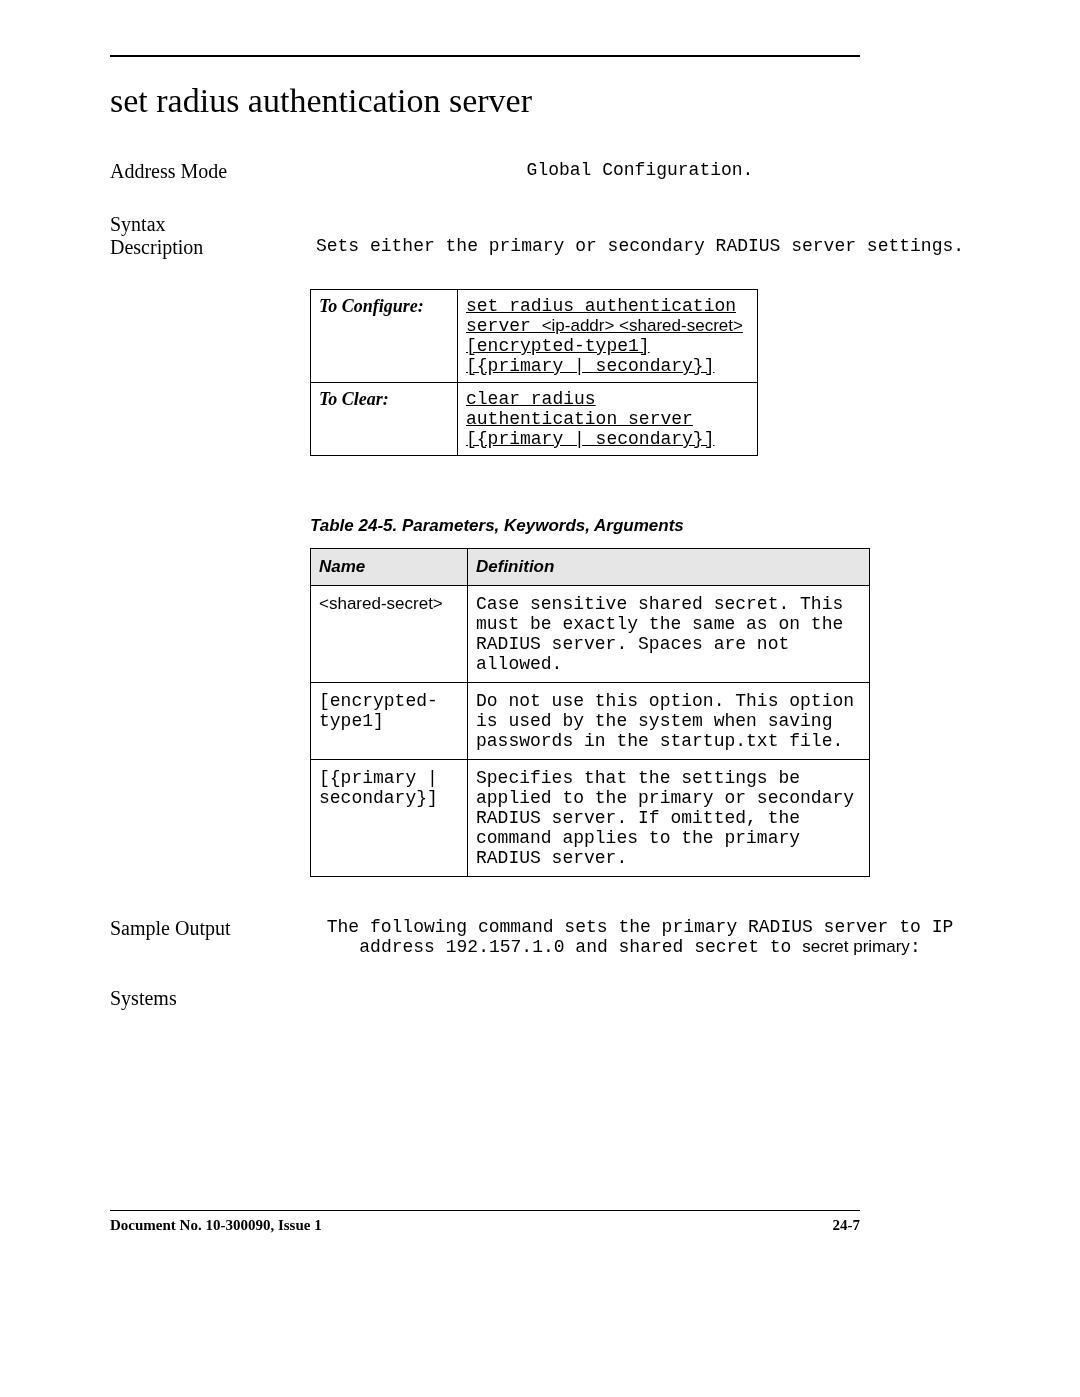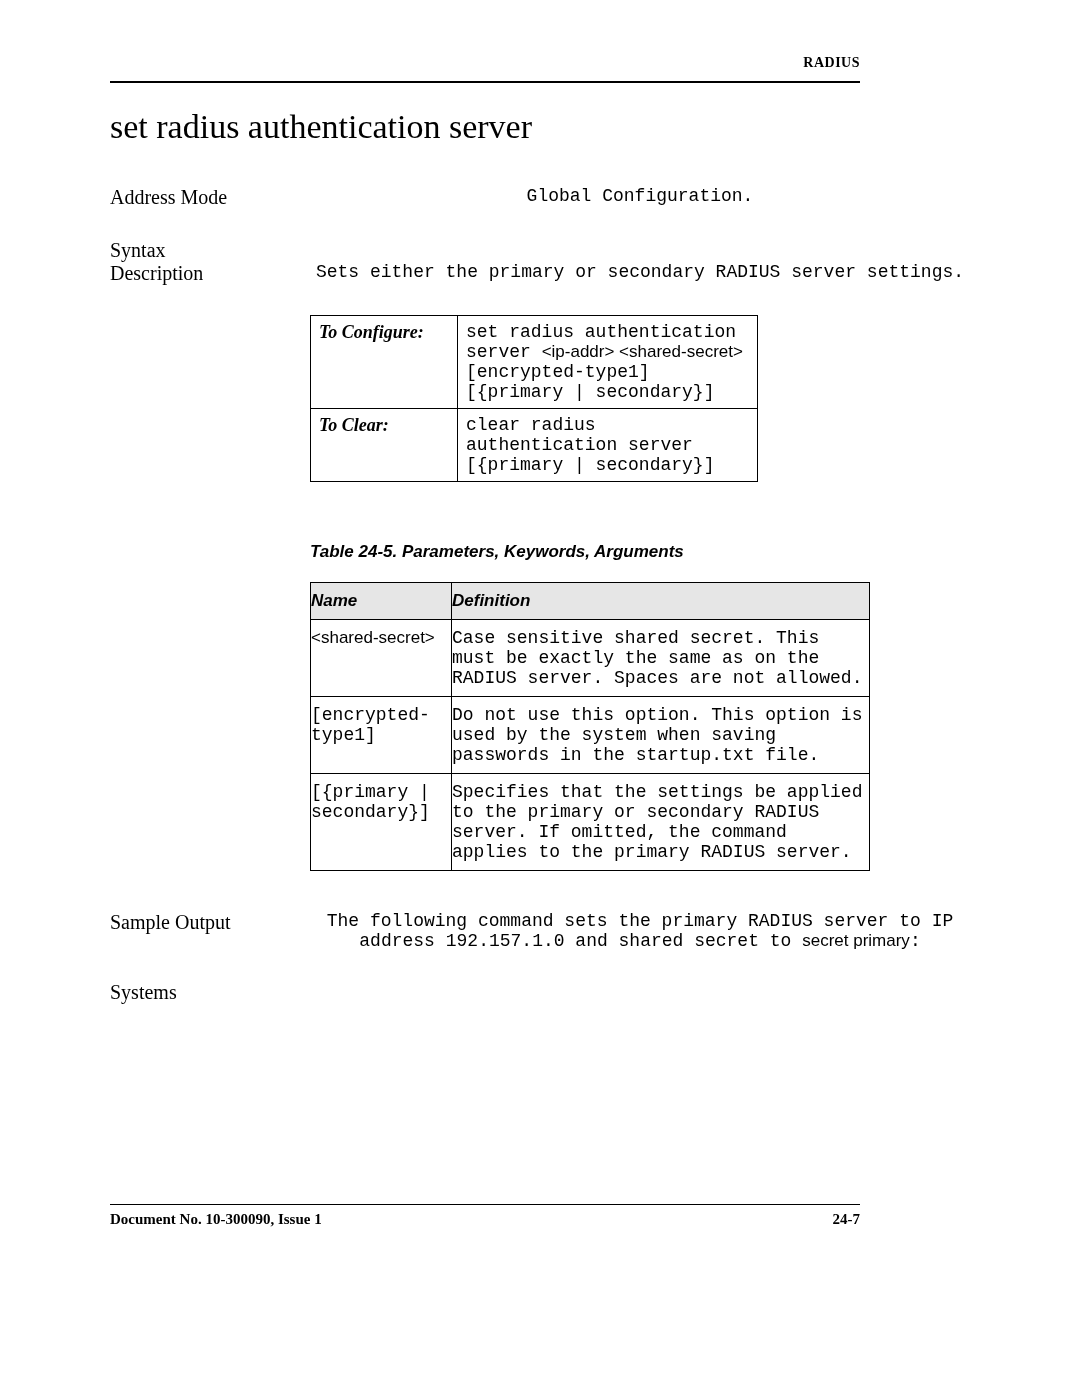--- a/index.html
+++ b/index.html
@@ -72,43 +72,44 @@
     word-break: break-word;
   }
   .syntax-table td.lbl {
     font-family: "Times New Roman", Times, serif;
     font-style: italic;
     font-weight: bold;
     width: 130px;
   }
   .syntax-table td.cmd {
     font-family: "Courier New", Courier, monospace;
+    text-decoration: underline;
   }
   .cmd .sans {
     font-family: Arial, Helvetica, sans-serif;
     font-size: 17px;
   }
   .table-caption {
     font-family: Arial, Helvetica, sans-serif;
     font-weight: bold;
     font-style: italic;
     font-size: 17px;
     margin-left: 200px;
-    margin-bottom: 20px;
+    margin-bottom: 12px;
   }
   .param-table {
     border-collapse: collapse;
     margin-left: 200px;
     width: 560px;
     table-layout: fixed;
     margin-bottom: 40px;
   }
   .param-table th, .param-table td {
     border: 1px solid #000;
-    padding: 8px 0;
+    padding: 8px 8px;
     vertical-align: top;
     text-align: left;
     font-size: 18px;
     word-break: break-word;
   }
   .param-table th {
     background: #e6e6e6;
     font-family: Arial, Helvetica, sans-serif;
     font-style: italic;
     font-weight: bold;
@@ -158,21 +159,20 @@
   .overflow-x-hidden {
     overflow: hidden;
   }
 </style>
 </head>
 <body>
 
 <div class="page overflow-x-hidden">
 
   <div class="header">
-    <div class="header-label">RADIUS</div>
     <hr class="hr-top">
   </div>
 
   <h1>set radius authentication server</h1>
 
   <div class="row">
     <div class="label">Address Mode</div>
     <div class="value">Global Configuration.</div>
   </div>
 

